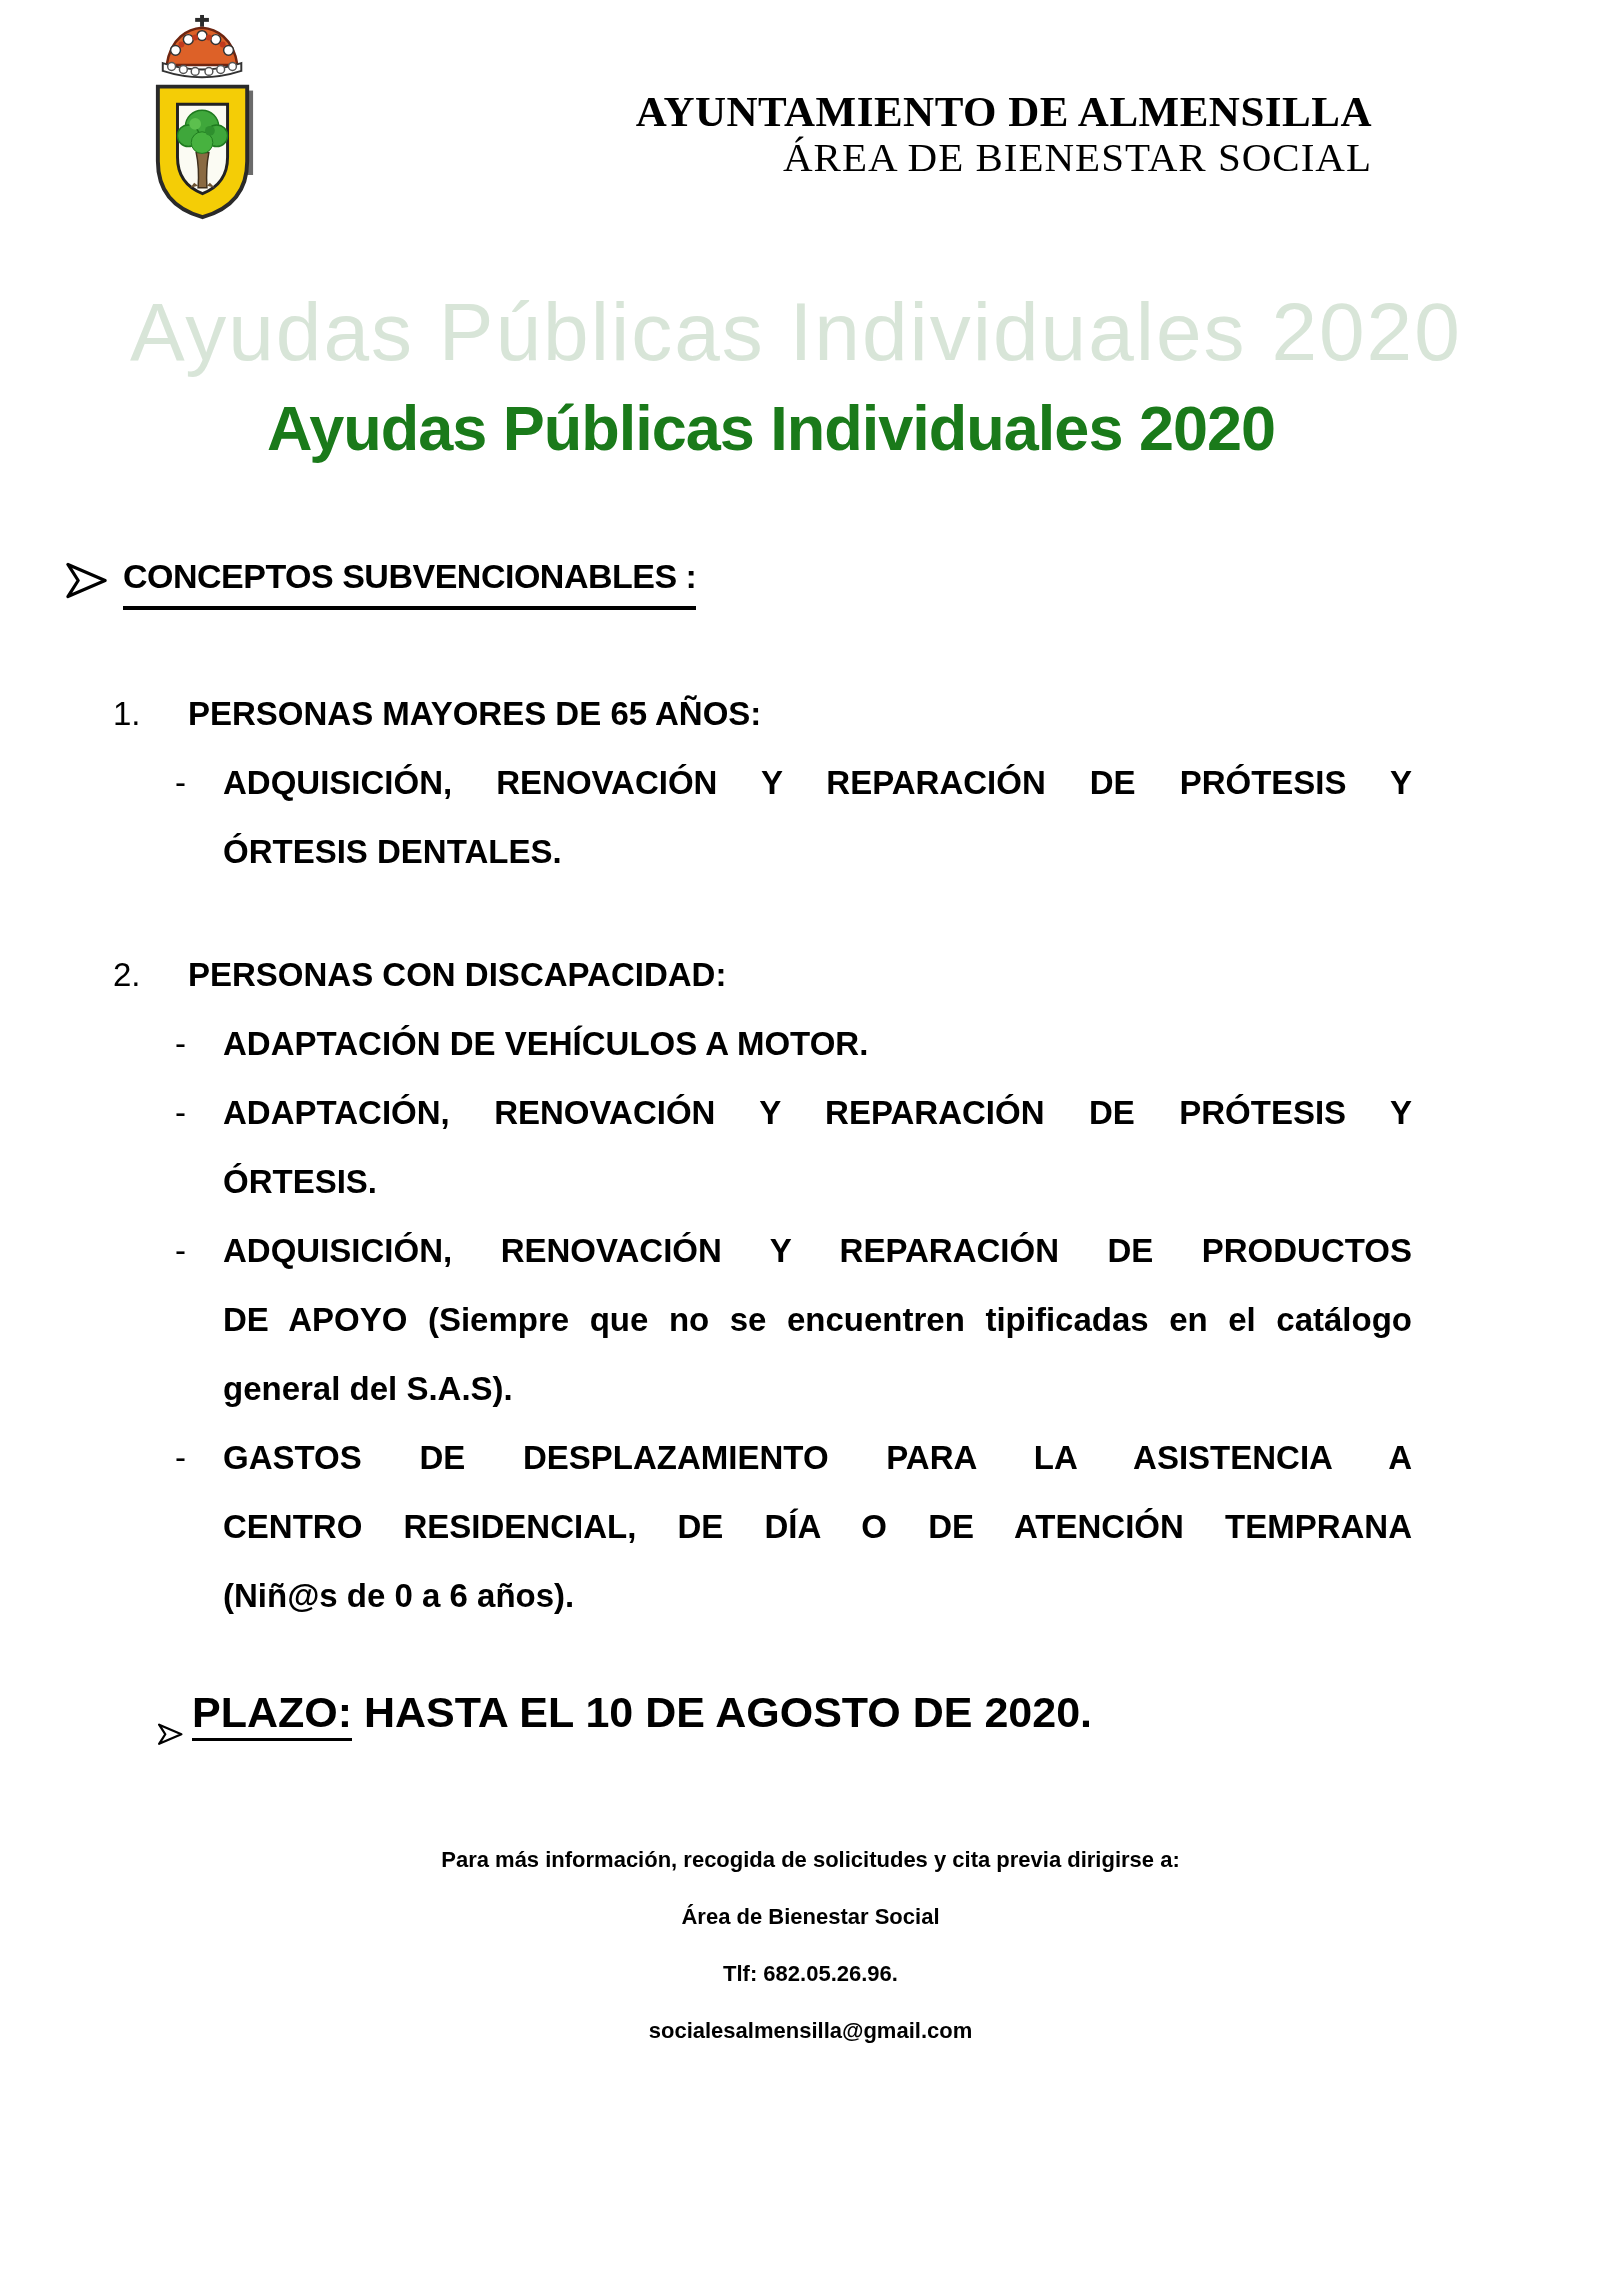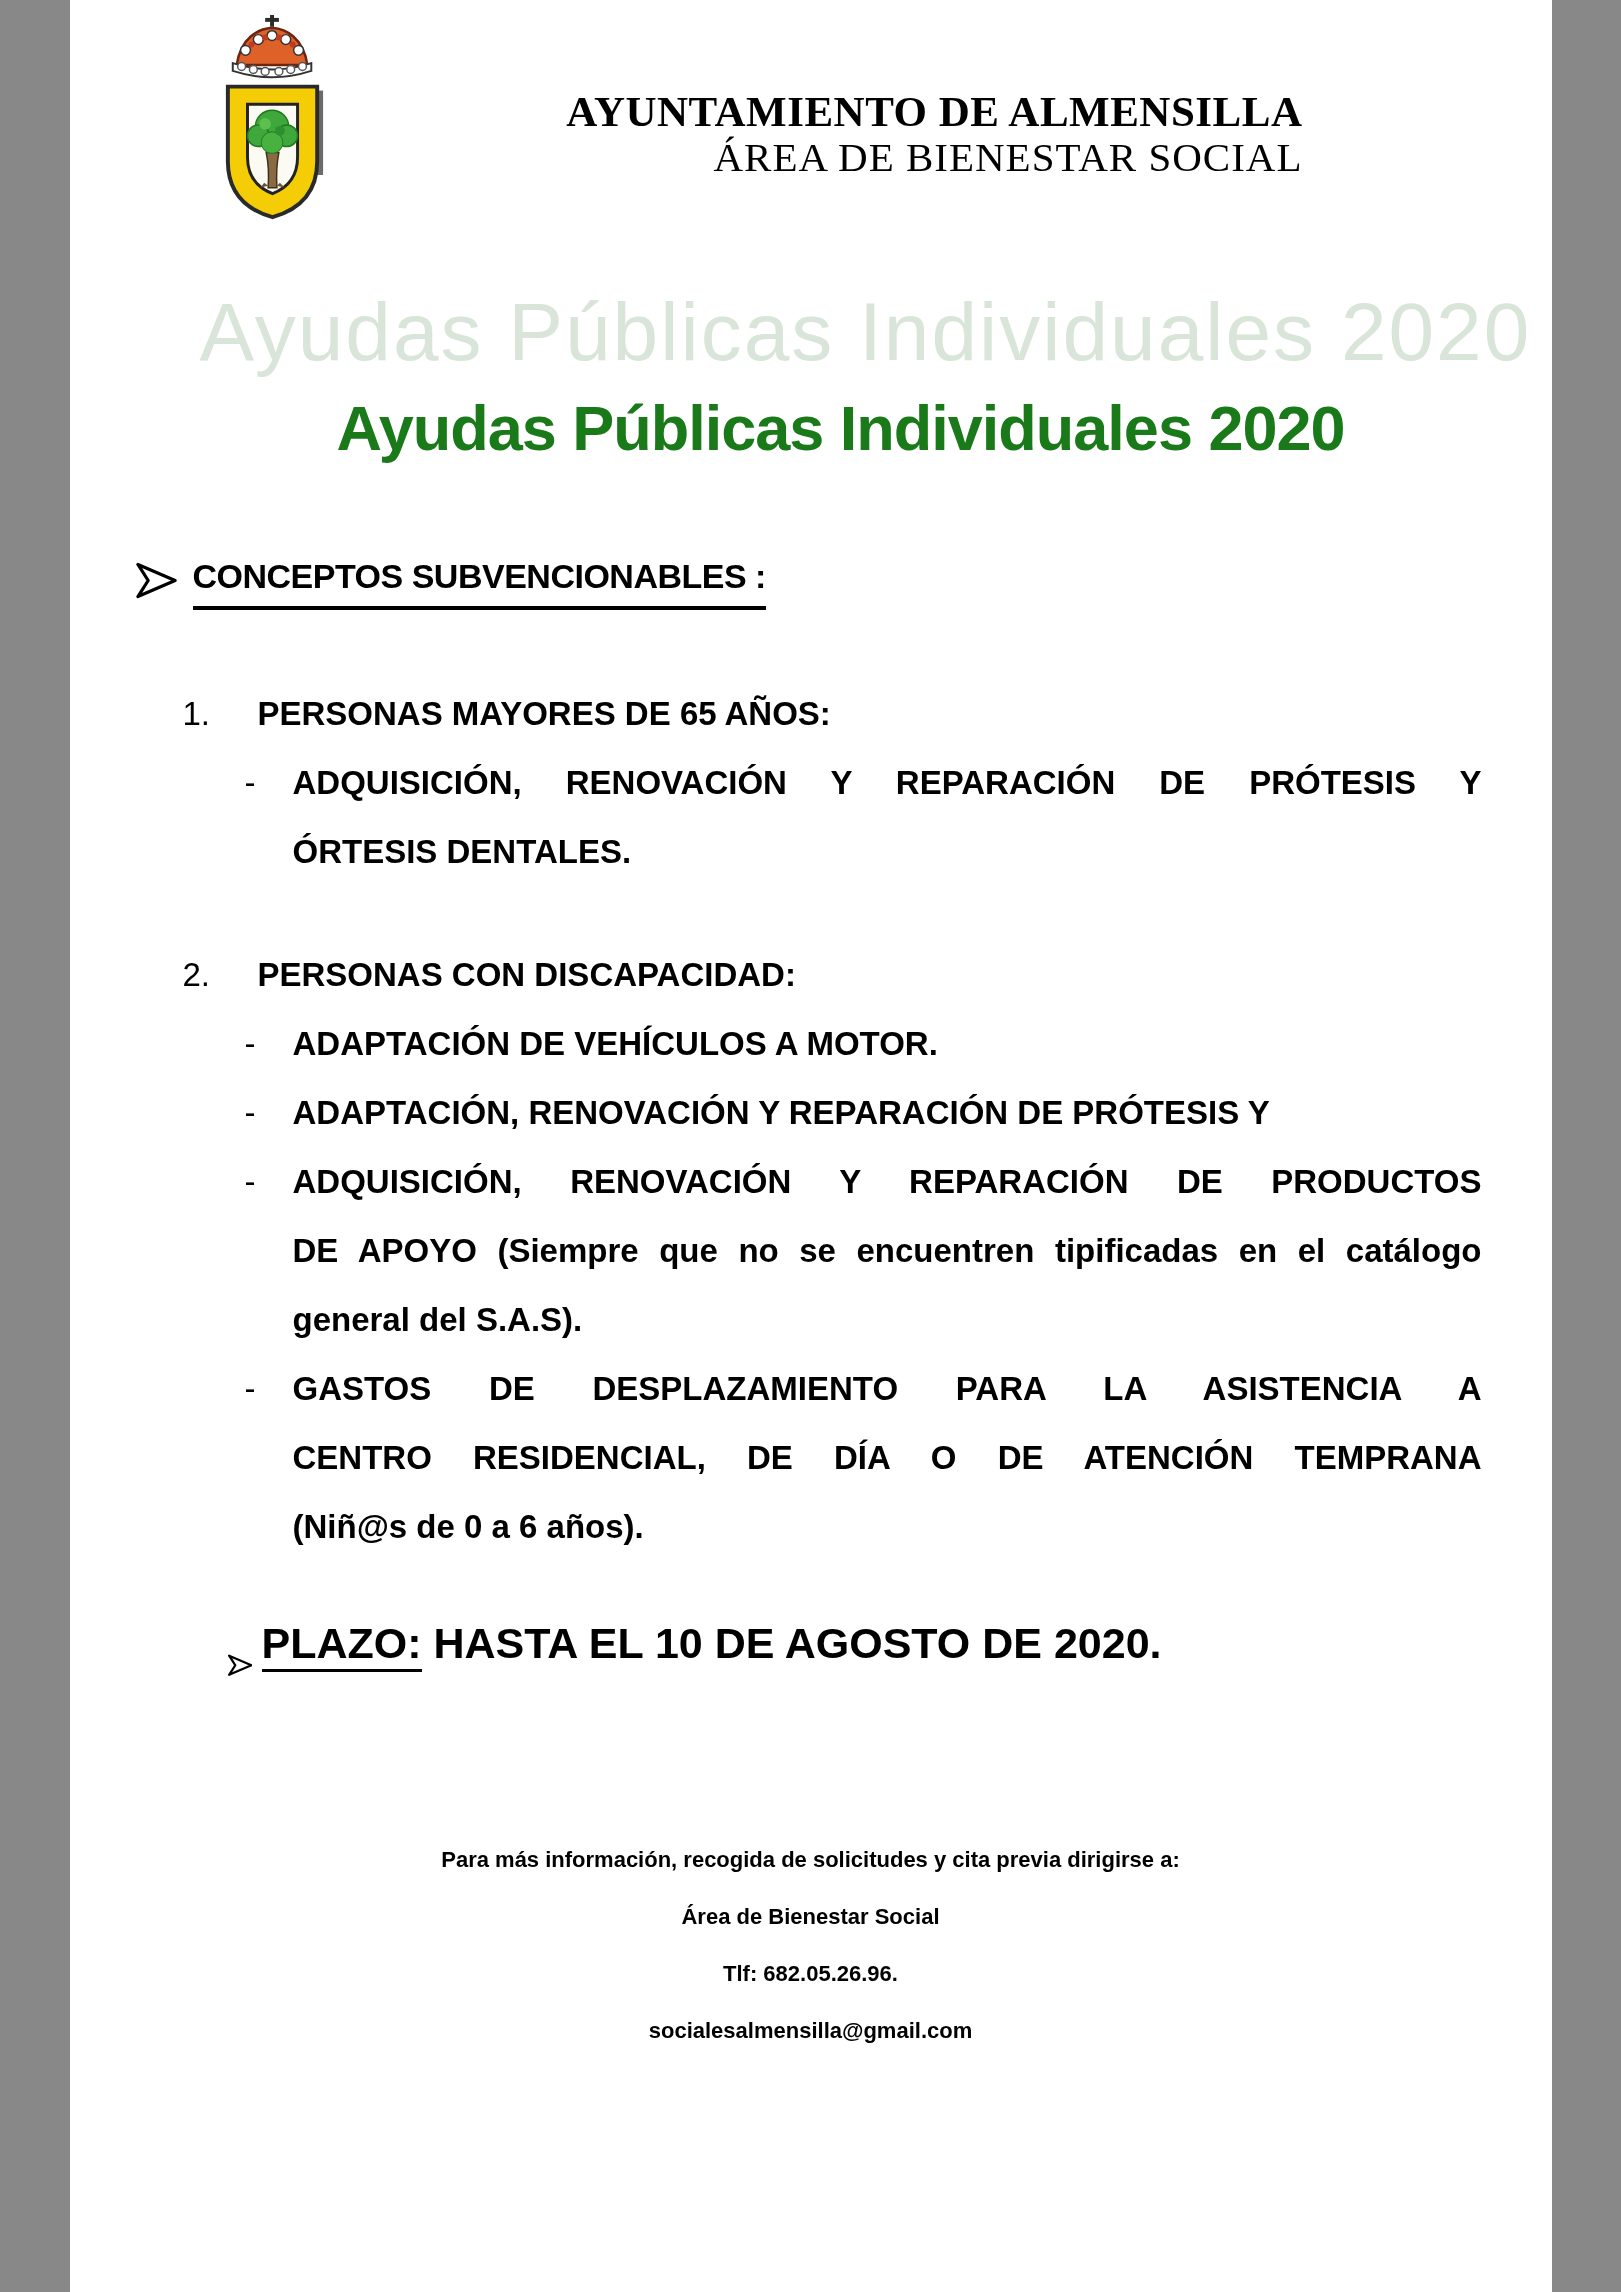--- a/index.html
+++ b/index.html
@@ -1,19 +1,19 @@
 <!DOCTYPE html>
 <html><head>
 <meta charset="utf-8">
 <style>
   * { margin:0; padding:0; box-sizing:border-box; }
   html,body { background:#888; }
   .page {
     position:relative;
-    width:1482px; height:2293px;
+    width:1621px; height:2293px;
     margin:0 auto;
     background:#ffffff;
     font-family:"Liberation Sans", sans-serif;
     color:#000;
     overflow:hidden;
   }
 
   
   .logo { position:absolute; left:145px; top:13.7px; width:118px; height:214px; }
 
@@ -149,20 +149,21 @@
           <div class="sub-item">
             <span class="dash">-</span>
             <div class="item-lines">
               <div class="line">ADAPTACIÓN DE VEHÍCULOS A MOTOR.</div>
             </div>
           </div>
           <div class="sub-item">
             <span class="dash">-</span>
             <div class="item-lines">
               <div class="line">ADAPTACIÓN, RENOVACIÓN Y REPARACIÓN DE PRÓTESIS Y</div>
+              <div class="line">ÓRTESIS.</div>
             </div>
           </div>
           <div class="sub-item">
             <span class="dash">-</span>
             <div class="item-lines">
               <div class="line">ADQUISICIÓN, RENOVACIÓN Y REPARACIÓN DE PRODUCTOS</div>
               <div class="line">DE APOYO (Siempre que no se encuentren tipificadas en el catálogo</div>
               <div class="line">general del S.A.S).</div>
             </div>
           </div>

